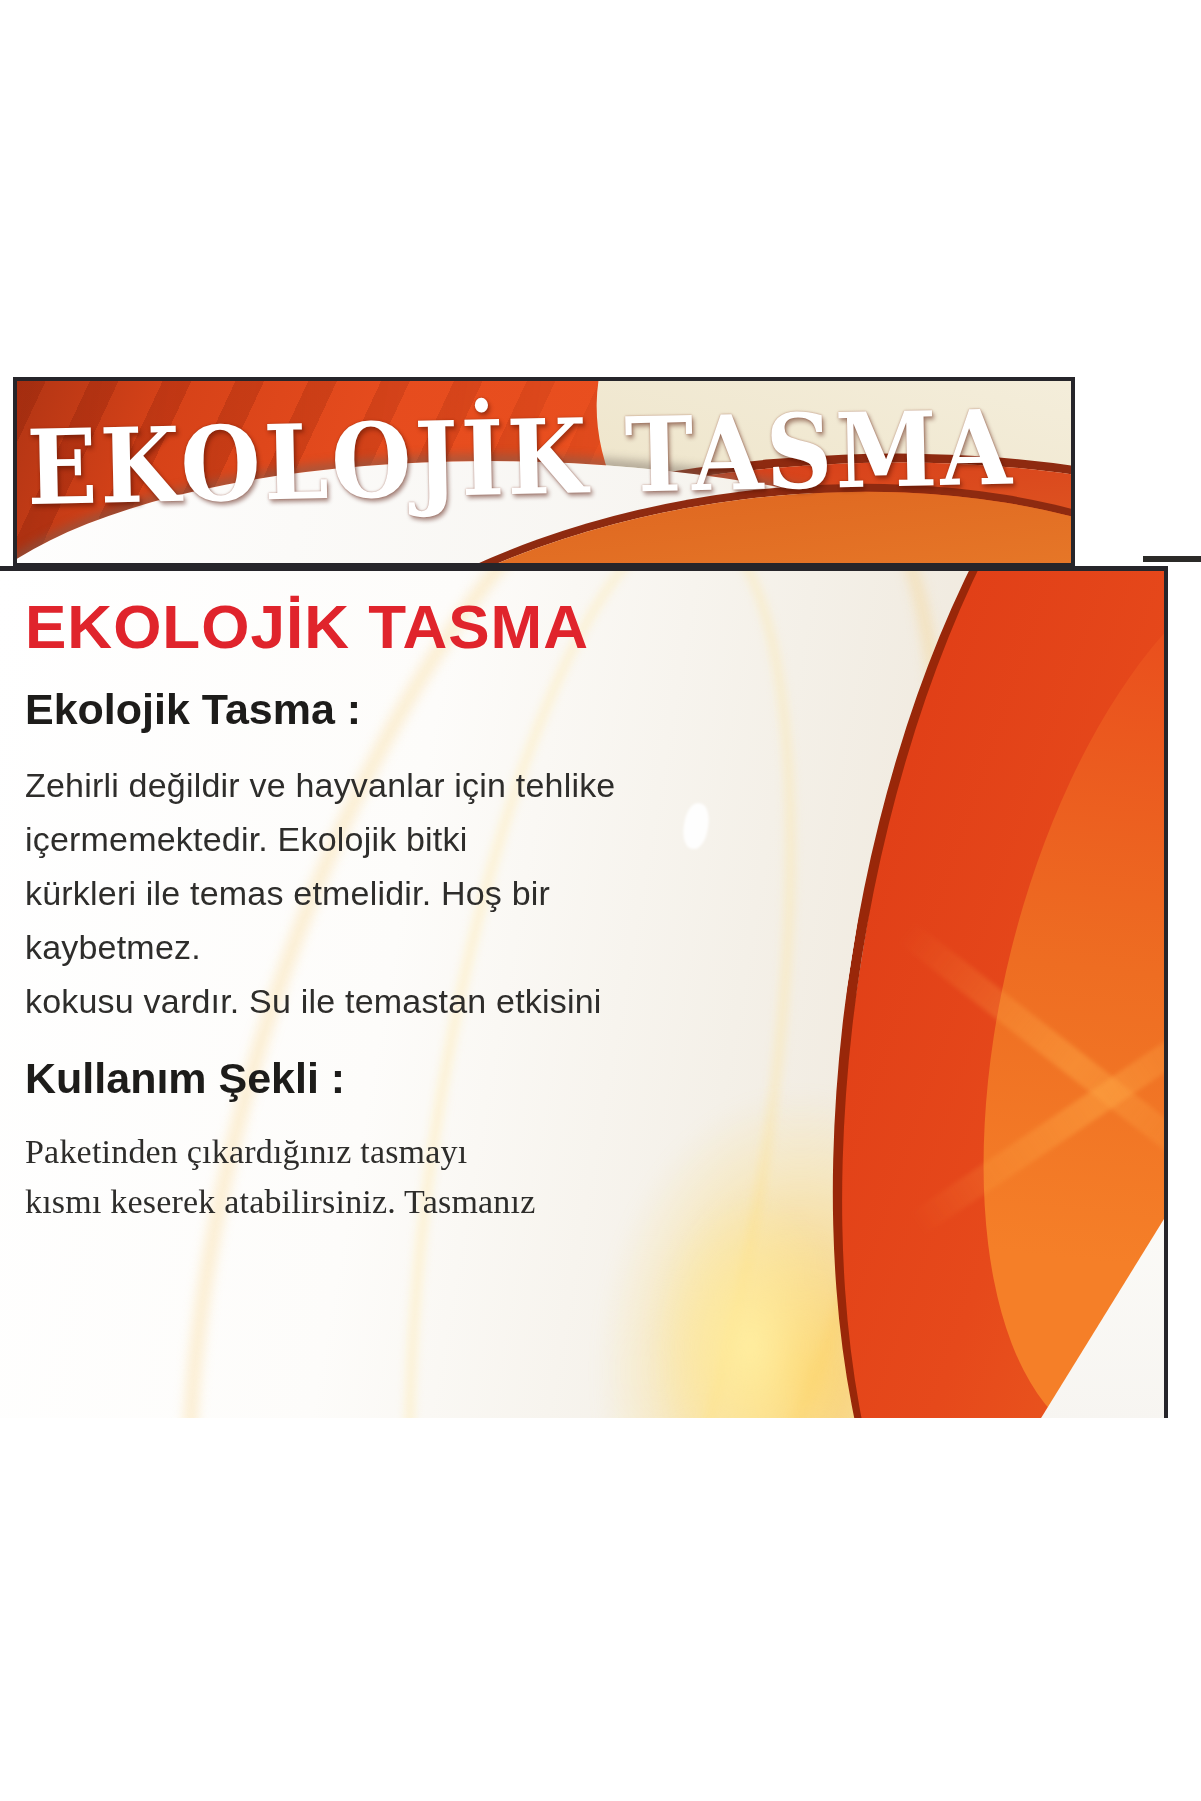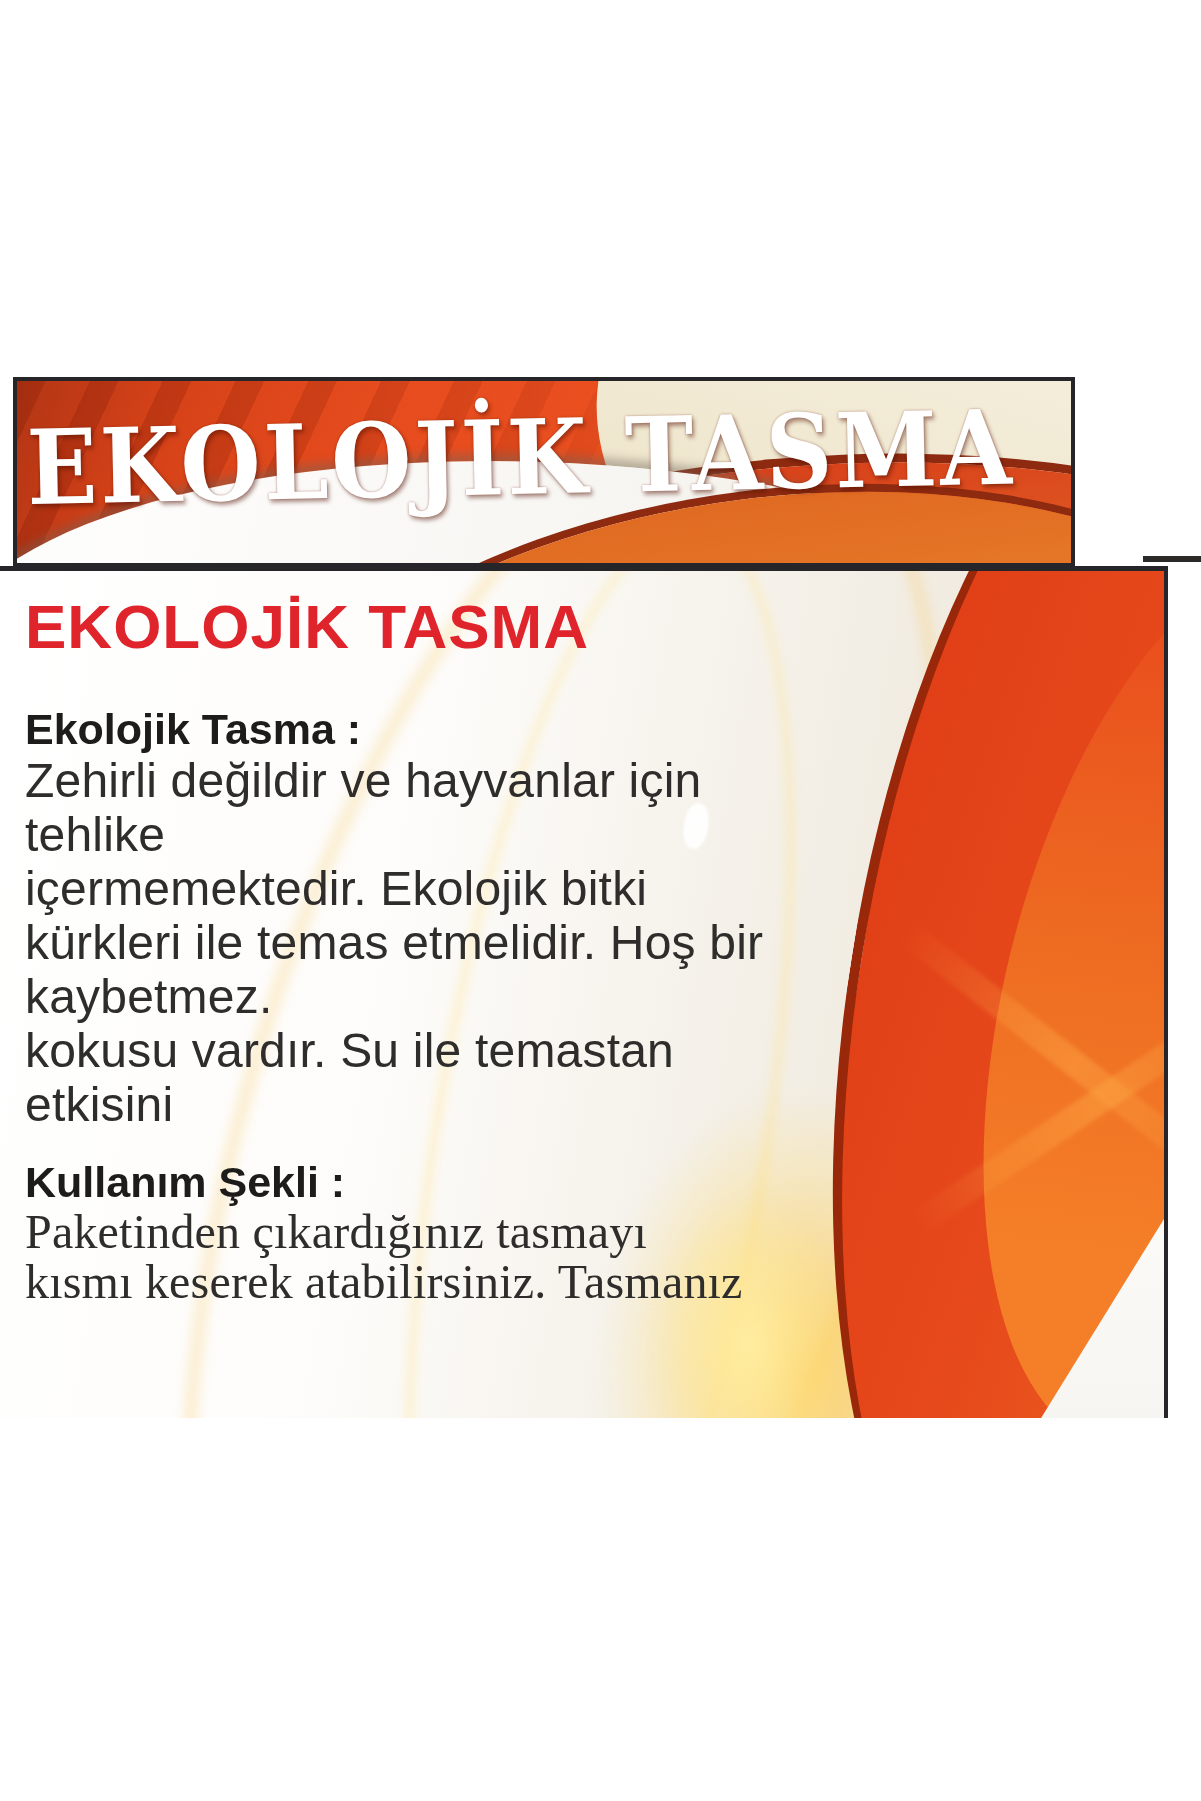--- a/index.html
+++ b/index.html
@@ -115,22 +115,22 @@
     left:684px; top:232px; width:24px; height:46px; border-radius:46%;
     background:rgba(255,255,255,.92); transform:rotate(9deg); filter:blur(1px);
   }
 
   
   .textblock { position:absolute; left:25px; top:0; width:780px; z-index:6; }
   .page-title {
     margin:20px 0 0 0; font-size:62px; font-weight:bold; letter-spacing:1px;
     color:#e0242c;
   }
-  .sec-label { margin-top:43px; font-size:43px; font-weight:bold; color:#1d1c1a; }
-  .sec-lines { font-size:48px; color:#2e2d2b; }
+  .sec-label { margin-top:23px; font-size:43px; font-weight:bold; color:#1d1c1a; }
+  .sec-lines { font-size:34px; color:#2e2d2b;margin-top:24px; }
   .sec-lines .line { line-height:54px; letter-spacing:.2px; }
   .sec2 .sec-label { margin-top:26px; }
   .sec2 .sec-lines .line { line-height:50px;font-family:Liberation Serif, serif; }
 
   .crop-line { position:absolute; left:1143px; top:556px; width:58px; height:6px; background:#2b2a28; z-index:3; }
 </style>
 </head>
 <body>
 
 <div class="canvas">

